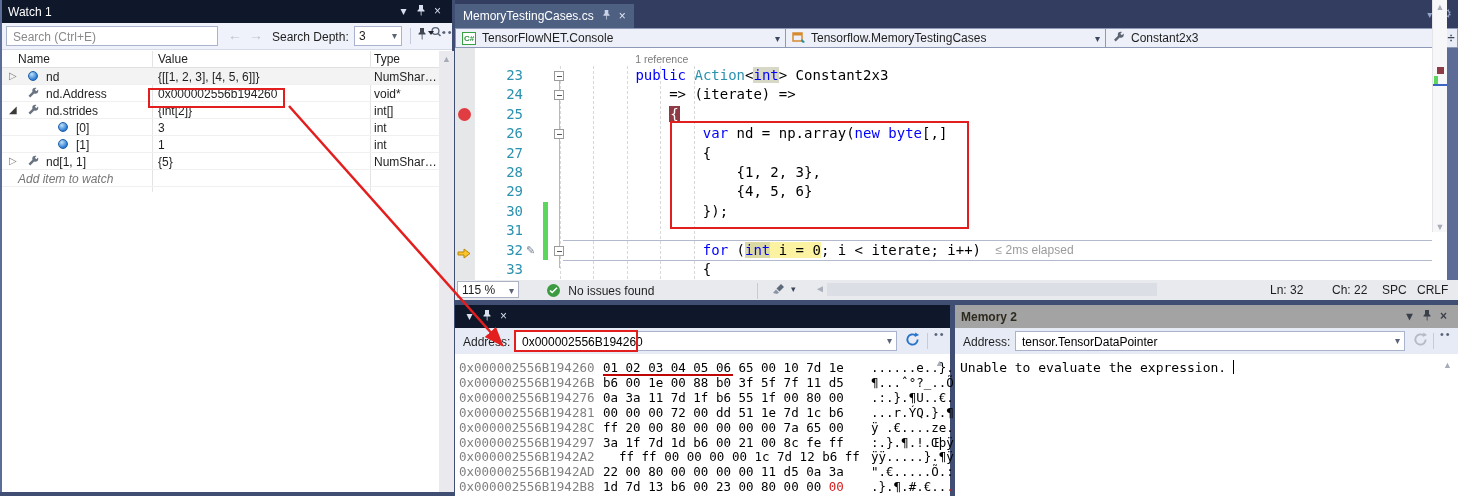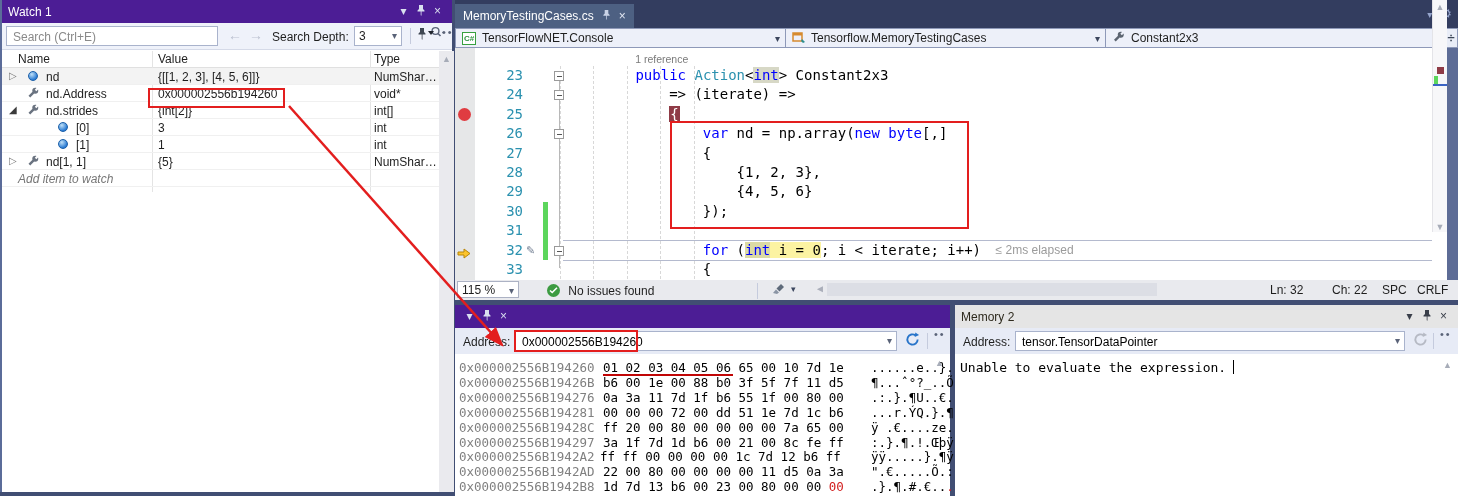--- a/index.html
+++ b/index.html
@@ -3,21 +3,21 @@
 <meta charset="utf-8">
 <style>
   * { margin:0; padding:0; box-sizing:border-box; }
   html,body { width:1458px; height:496px; overflow:hidden; background:#414E73;
     font-family:"Liberation Sans", sans-serif; cursor:default; }
   .abs { position:absolute; }
   .mono { font-family:"DejaVu Sans Mono", monospace; }
 
   
   #watch { left:0; top:4; width:452px; height:492px; background:#fff; border-left:2px solid #5B6C99; }
-  .titlebar { height:23px; background:#4c1d95; color:#fff; font-size:12px; display:flex; align-items:center; padding:0 6px; }
+  .titlebar { height:23px; background:#0f172a; color:#fff; font-size:12px; display:flex; align-items:center; padding:0 6px; }
   .titlebar .cap { flex:1; }
   .tb-ic { color:#D9DFEF; font-size:12px; width:17px; text-align:center; line-height:23px; }
   .tb-ic svg { vertical-align:-1px; }
   #watch-toolbar { left:0; top:23px; width:100%; height:27px; background:#EFF2FA; border-bottom:1px solid #D5DAE8; }
   .searchbox { left:4px; top:3px; width:212px; height:20px; background:#fff; border:1px solid #A9B3CC; font-size:12px; color:#8a8a8a; padding:3px 22px 0 6px; }
   .mag { right:6px; top:3px; position:absolute; }
   .navarrow { font-size:14px; color:#BCC2D1; top:4px; }
   .lbl12 { font-size:12px; color:#1E1E1E; top:7px; }
   .combo-sm { left:352px; top:3px; width:48px; height:20px; background:#fff; border:1px solid #A9B3CC; font-size:12px; color:#1E1E1E; padding:2px 4px; }
   .caret { position:absolute; right:4px; top:3px; color:#5A6378; font-size:10px; }
@@ -79,21 +79,21 @@
   .zoombox { left:2px; top:1px; width:62px; height:17px; background:#fff; border:1px solid #ACB2C4; font-size:12px; padding:1px 4px; }
   .hthumb { left:372px; top:3px; width:330px; height:13px; background:#DCDEE5; }
   .statitem { top:3px; position:absolute; }
 
   
   .mem-toolbar { position:absolute; left:0; top:23px; width:100%; height:26px; background:#E7EBF6; font-size:12px; color:#1E1E1E; }
   .addr-combo { position:absolute; top:3px; height:20px; background:#fff; border:1px solid #A9B3CC; font-size:12px; color:#000; padding:3px 18px 0 6px; white-space:nowrap; overflow:hidden; }
   .refresh { position:absolute; top:4px; }
   #memory1 { left:455px; top:305px; width:495px; height:191px; background:#fff; }
   #memory2 { left:955px; top:305px; width:503px; height:191px; background:#fff; }
-  #memory2 .titlebar { background:#e5e5e5; color:#2E2A1E; }
+  #memory2 .titlebar { background:#a3a3a3; color:#2E2A1E;font-weight:bold; }
   #memory2 .tb-ic { color:#3A3F4A; }
   #mem-rows { left:0; top:49px; width:478px; }
   .m-row { position:absolute; font-size:12.5px; font-family:"DejaVu Sans Mono",monospace; white-space:pre; }
   .m-addr { color:#808080; }
   .m-red { color:#D21E1E; }
   .mem-msg { left:5px; top:55px; font-size:13px; color:#000; }
   .cursor-bar { display:inline-block; width:1px; height:14px; background:#000; vertical-align:-2px; margin-left:7px; }
 
   
   .anno { pointer-events:none; z-index:50; }
@@ -348,21 +348,21 @@
     <span class="abs vsep" style="left:472px; top:5px"></span>
     <span class="abs dots2" style="left:479px; top:0">••</span>
   </div>
   <div id="mem-rows" class="abs">
       <div class="m-row" style="top: 6px; left: 4px;"><span class="m-addr">0x000002556B194260</span><span style="position: absolute; left: 144px;">01 02 03 04 05 06 65 00 10 7d 1e</span><span style="position: absolute; left: 412px;">......e..}.</span></div>
       <div class="m-row" style="top: 20.9px; left: 4px;"><span class="m-addr">0x000002556B19426B</span><span style="position: absolute; left: 144px;">b6 00 1e 00 88 b0 3f 5f 7f 11 d5</span><span style="position: absolute; left: 412px;">¶...ˆ°?_..Õ</span></div>
       <div class="m-row" style="top: 35.8px; left: 4px;"><span class="m-addr">0x000002556B194276</span><span style="position: absolute; left: 144px;">0a 3a 11 7d 1f b6 55 1f 00 80 00</span><span style="position: absolute; left: 412px;">.:.}.¶U..€.</span></div>
       <div class="m-row" style="top: 50.7px; left: 4px;"><span class="m-addr">0x000002556B194281</span><span style="position: absolute; left: 144px;">00 00 00 72 00 dd 51 1e 7d 1c b6</span><span style="position: absolute; left: 412px;">...r.ÝQ.}.¶</span></div>
       <div class="m-row" style="top: 65.6px; left: 4px;"><span class="m-addr">0x000002556B19428C</span><span style="position: absolute; left: 144px;">ff 20 00 80 00 00 00 00 7a 65 00</span><span style="position: absolute; left: 412px;">ÿ .€....ze.</span></div>
       <div class="m-row" style="top: 80.5px; left: 4px;"><span class="m-addr">0x000002556B194297</span><span style="position: absolute; left: 144px;">3a 1f 7d 1d b6 00 21 00 8c fe ff</span><span style="position: absolute; left: 412px;">:.}.¶.!.Œþÿ</span></div>
-      <div class="m-row" style="top: 95.4px; left: 4px;"><span class="m-addr">0x000002556B1942A2</span><span style="position: absolute; left: 141px;">ff ff 00 00 00 00 1c 7d 12 b6 ff</span><span style="position: absolute; left: 412px;">ÿÿ.....}.¶ÿ</span></div>
+      <div class="m-row" style="top: 95.4px; left: 4px;"><span class="m-addr">0x000002556B1942A2</span><span style="position: absolute; left: 160px;">ff ff 00 00 00 00 1c 7d 12 b6 ff</span><span style="position: absolute; left: 412px;">ÿÿ.....}.¶ÿ</span></div>
       <div class="m-row" style="top: 110.3px; left: 4px;"><span class="m-addr">0x000002556B1942AD</span><span style="position: absolute; left: 144px;">22 00 80 00 00 00 00 11 d5 0a 3a</span><span style="position: absolute; left: 412px;">".€.....Õ.:</span></div>
       <div class="m-row" style="top: 125.2px; left: 4px;"><span class="m-addr">0x000002556B1942B8</span><span style="position: absolute; left: 144px;">1d 7d 13 b6 00 23 00 80 00 00 <span class="m-red">00</span></span><span style="position: absolute; left: 412px;">.}.¶.#.€..<span class="m-red">.</span></span></div>
     </div>
   <div class="abs" style="left:480px; top:53px; color:#A7ACB8; font-size:9px">▲</div>
 </div>
 
 <div id="memory2" class="abs">
   <div class="titlebar">
     <span class="cap">Memory 2</span>
     <span class="tb-ic">▾</span>

